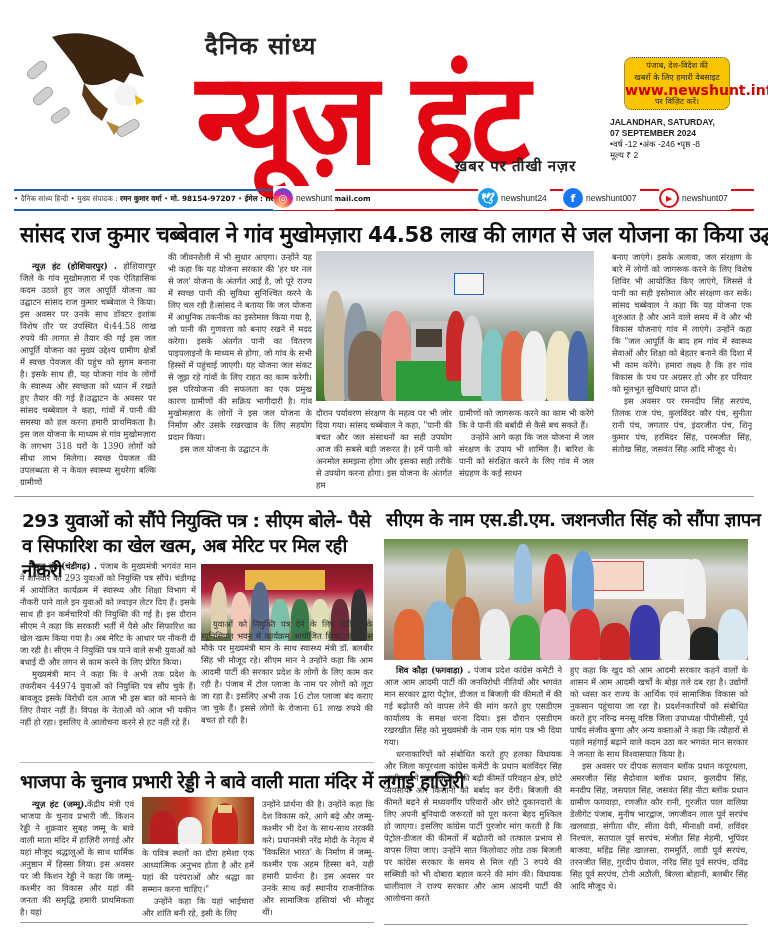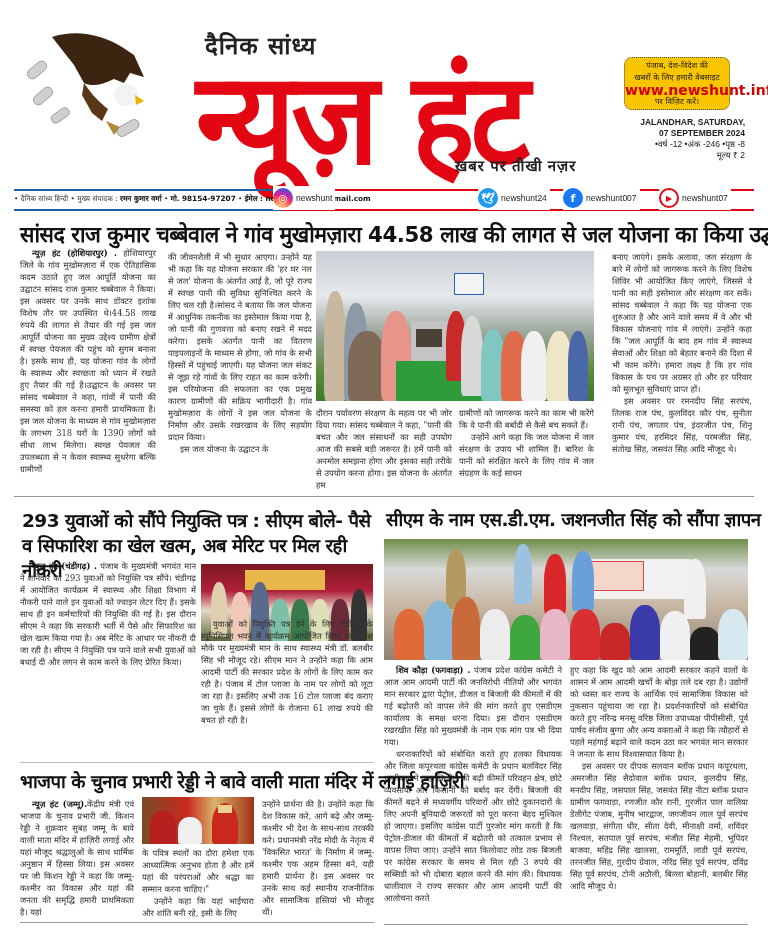--- a/index.html
+++ b/index.html
@@ -8,21 +8,21 @@
   .abs { position: absolute; }
 
   
   .eagle { left: 22px; top: 25px; width: 140px; height: 115px; }
   .tagline-top { left: 205px; top: 28px; font-family: "DejaVu Sans", sans-serif; font-weight: bold; font-size: 24px; color: #222; letter-spacing: 1px; }
   .brand { left: 196px; top: 52px; width: 396px; height: 128px; font-family: "DejaVu Sans", sans-serif; font-weight: 900; font-size: 118px; line-height: 124px; color: #e30613; letter-spacing: -4px; transform: scaleY(1.08); transform-origin: top left; white-space: nowrap; }
   .tagline-bottom { left: 455px; top: 155px; font-family: Liberation Sans, sans-serif; font-weight: bold; font-size: 15px; color: #222; letter-spacing: 1px; }
 
   .promo { left: 624px; top: 57px; width: 106px; height: 53px; background: #f9c400; border: 1.5px dotted #555; border-radius: 8px; text-align: center; font-family: "DejaVu Sans", sans-serif; font-size: 8px; line-height: 12px; color: #222; padding-top: 2px; }
   .promo .url { color: #d40000; font-weight: bold; font-size: 14px; }
-  .dateblock { left: 610px; top: 117px; width: 135px; text-align: right; font-family: "Liberation Sans", sans-serif; font-size: 8.5px; line-height: 11px; color: #222; }
+  .dateblock { left: 610px; top: 117px; width: 135px; text-align: left; font-family: "Liberation Sans", sans-serif; font-size: 8.5px; line-height: 11px; color: #222; }
   .dateblock .bold { font-weight: bold; }
   .bar-line-top-blue { left: 14px; top: 189px; width: 268px; height: 2px; background: #1a5faa; }
   .bar-line-top-red { left: 282px; top: 189px; width: 472px; height: 2px; background: #e30613; }
   .bar-line-bot-blue { left: 14px; top: 209px; width: 268px; height: 2px; background: #1a5faa; }
   .bar-line-bot-red { left: 282px; top: 209px; width: 472px; height: 2px; background: #e30613; }
   .infotext { left: 14px; top: 193px; font-family: "DejaVu Sans", sans-serif; font-size: 7.3px; color: #333; white-space: nowrap; }
   .infotext b { color: #111; }
   .social { top: 186px; height: 24px; display: flex; align-items: center; gap: 3px; font-family: "Liberation Sans", sans-serif; font-size: 8.5px; color: #222; background: #fff; padding-right: 3px; }
   .sicon { width: 20px; height: 20px; border-radius: 50%; display: flex; align-items: center; justify-content: center; color: #fff; font-weight: bold; font-size: 11px; font-family: "DejaVu Sans", sans-serif; }
   .ig { background: radial-gradient(circle at 30% 110%, #fdf497 0%, #fd5949 45%, #d6249f 60%, #285AEB 90%); }
@@ -119,21 +119,21 @@
   <span class="sicon fb">f</span>
   <span>newshunt007</span>
 </div>
 <div class="abs social" style="left:659px;">
   <span class="sicon yt">▶</span>
   <span>newshunt07</span>
 </div>
 
 <div class="abs hl hl1">सांसद राज कुमार चब्बेवाल ने गांव मुखोमज़ारा 44.58 लाख की लागत से जल योजना का किया उद्घाटन</div>
 
-<div class="abs col" style="left:20px; top:247px; width:136px; height:240px;">
+<div class="abs col" style="left:20px; top:260px; width:136px; height:240px;">
   <p class="first"><span class="lead">न्यूज़ हंट (होशियारपुर) .</span> <span>होशियारपुर जिले के गांव मुखोमज़ारा में एक ऐतिहासिक कदम उठाते हुए जल आपूर्ति योजना का उद्घाटन सांसद राज कुमार चब्बेवाल ने किया। इस अवसर पर उनके साथ डॉक्टर इशांक विशेष तौर पर उपस्थित थे।44.58 लाख रुपये की लागत से तैयार की गई इस जल आपूर्ति योजना का मुख्य उद्देश्य ग्रामीण क्षेत्रों में स्वच्छ पेयजल की पहुंच को सुगम बनाना है। इसके साथ ही, यह योजना गांव के लोगों के स्वास्थ्य और स्वच्छता को ध्यान में रखते हुए तैयार की गई है।उद्घाटन के अवसर पर सांसद चब्बेवाल ने कहा, गांवों में पानी की समस्या को हल करना हमारी प्राथमिकता है। इस जल योजना के माध्यम से गांव मुखोमज़ारा के लगभग 318 घरों के 1390 लोगों को सीधा लाभ मिलेगा। स्वच्छ पेयजल की उपलब्धता से न केवल स्वास्थ्य सुधरेगा बल्कि ग्रामीणों</span></p>
 </div>
 <div class="abs col" style="left:168px; top:251px; width:144px; height:240px;">
   <p class="noindent">की जीवनशैली में भी सुधार आएगा। उन्होंने यह भी कहा कि यह योजना सरकार की 'हर घर नल से जल' योजना के अंतर्गत आई है, जो पूरे राज्य में स्वच्छ पानी की सुविधा सुनिश्चित करने के लिए चल रही है।सांसद ने बताया कि जल योजना में आधुनिक तकनीक का इस्तेमाल किया गया है, जो पानी की गुणवत्ता को बनाए रखने में मदद करेगा। इसके अंतर्गत पानी का वितरण पाइपलाइनों के माध्यम से होगा, जो गांव के सभी हिस्सों में पहुंचाई जाएगी। यह योजना जल संकट से जूझ रहे गांवों के लिए राहत का काम करेगी।इस परियोजना की सफलता का एक प्रमुख कारण ग्रामीणों की सक्रिय भागीदारी है। गांव मुखोमज़ारा के लोगों ने इस जल योजना के निर्माण और उसके रखरखाव के लिए सहयोग प्रदान किया।</p>
   <p>इस जल योजना के उद्घाटन के</p>
 </div>
 
 <div class="abs photo photo1">
   <div class="person" style="left:8px;top:40px;width:22px;height:110px;background:#c8b8a0;"></div>
   <div class="person" style="left:28px;top:52px;width:24px;height:98px;background:#8c9aa8;"></div>
@@ -163,20 +163,21 @@
   <p class="noindent">बनाए जाएंगे। इसके अलावा, जल संरक्षण के बारे में लोगों को जागरूक करने के लिए विशेष शिविर भी आयोजित किए जाएंगे, जिससे वे पानी का सही इस्तेमाल और संरक्षण कर सकें।सांसद चब्बेवाल ने कहा कि यह योजना एक शुरुआत है और आने वाले समय में वे और भी विकास योजनाएं गांव में लाएंगे। उन्होंने कहा कि "जल आपूर्ति के बाद हम गांव में स्वास्थ्य सेवाओं और शिक्षा को बेहतर बनाने की दिशा में भी काम करेंगे। हमारा लक्ष्य है कि हर गांव विकास के पथ पर अग्रसर हो और हर परिवार को मूलभूत सुविधाएं प्राप्त हों।</p>
   <p>इस अवसर पर रमनदीप सिंह सरपंच, तिलक राज पंच, कुलविंदर कौर पंच, सुनीता रानी पंच, जगतार पंच, इंदरजीत पंच, शिनू कुमार पंच, हरमिंदर सिंह, परमजीत सिंह, संतोख सिंह, जसवंत सिंह आदि मौजूद थे।</p>
 </div>
 
 <div class="abs rule" style="left:14px; top:496px; width:740px;"></div>
 
 <div class="abs hl hl2">293 युवाओं को सौंपे नियुक्ति पत्र : सीएम बोले- पैसे व सिफारिश का खेल खत्म, अब मेरिट पर मिल रही नौकरी</div>
 
 <div class="abs col" style="left:20px; top:560px; width:176px; height:200px;">
   <p class="first"><span class="lead">न्यूज़ हंट (चंडीगढ़) .</span> <span>पंजाब के मुख्यमंत्री भगवंत मान ने शनिवार को 293 युवाओं को नियुक्ति पत्र सौंपे। चंडीगढ़ में आयोजित कार्यक्रम में स्वास्थ्य और शिक्षा विभाग में नौकरी पाने वाले इन युवाओं को ज्वाइन लेटर दिए हैं। इसके साथ ही इन कर्मचारियों की नियुक्ति की गई है। इस दौरान सीएम ने कहा कि सरकारी भर्ती में पैसे और सिफारिश का खेल खत्म किया गया है। अब मेरिट के आधार पर नौकरी दी जा रही है। सीएम ने नियुक्ति पत्र पाने वाले सभी युवाओं को बधाई दी और लगन से काम करने के लिए प्रेरित किया।</span></p>
+  <p>मुख्यमंत्री मान ने कहा कि वे अभी तक प्रदेश के तकरीबन 44974 युवाओं को नियुक्ति पत्र सौंप चुके हैं। बावजूद इसके विरोधी दल आज भी इस बात को मानने के लिए तैयार नहीं हैं। विपक्ष के नेताओं को आज भी यकीन नहीं हो रहा। इसलिए वे आलोचना करने से हट नहीं रहे हैं।</p>
 </div>
 
 <div class="abs photo photo2">
   <div style="position:absolute;left:44px;top:6px;width:80px;height:20px;background:#e8b94a;"></div>
   <div class="person" style="left:10px;top:18px;width:16px;height:55px;background:#e0d0b0;"></div>
   <div class="person" style="left:30px;top:28px;width:18px;height:49px;background:#f2c9b8;"></div>
   <div class="person" style="left:50px;top:18px;width:18px;height:59px;background:#5a6a8a;"></div>
   <div class="person" style="left:70px;top:35px;width:18px;height:42px;background:#7cc0a8;"></div>
   <div class="person" style="left:90px;top:35px;width:18px;height:42px;background:#3a7a4a;"></div>
   <div class="person" style="left:110px;top:35px;width:18px;height:42px;background:#e0e0b8;"></div>

